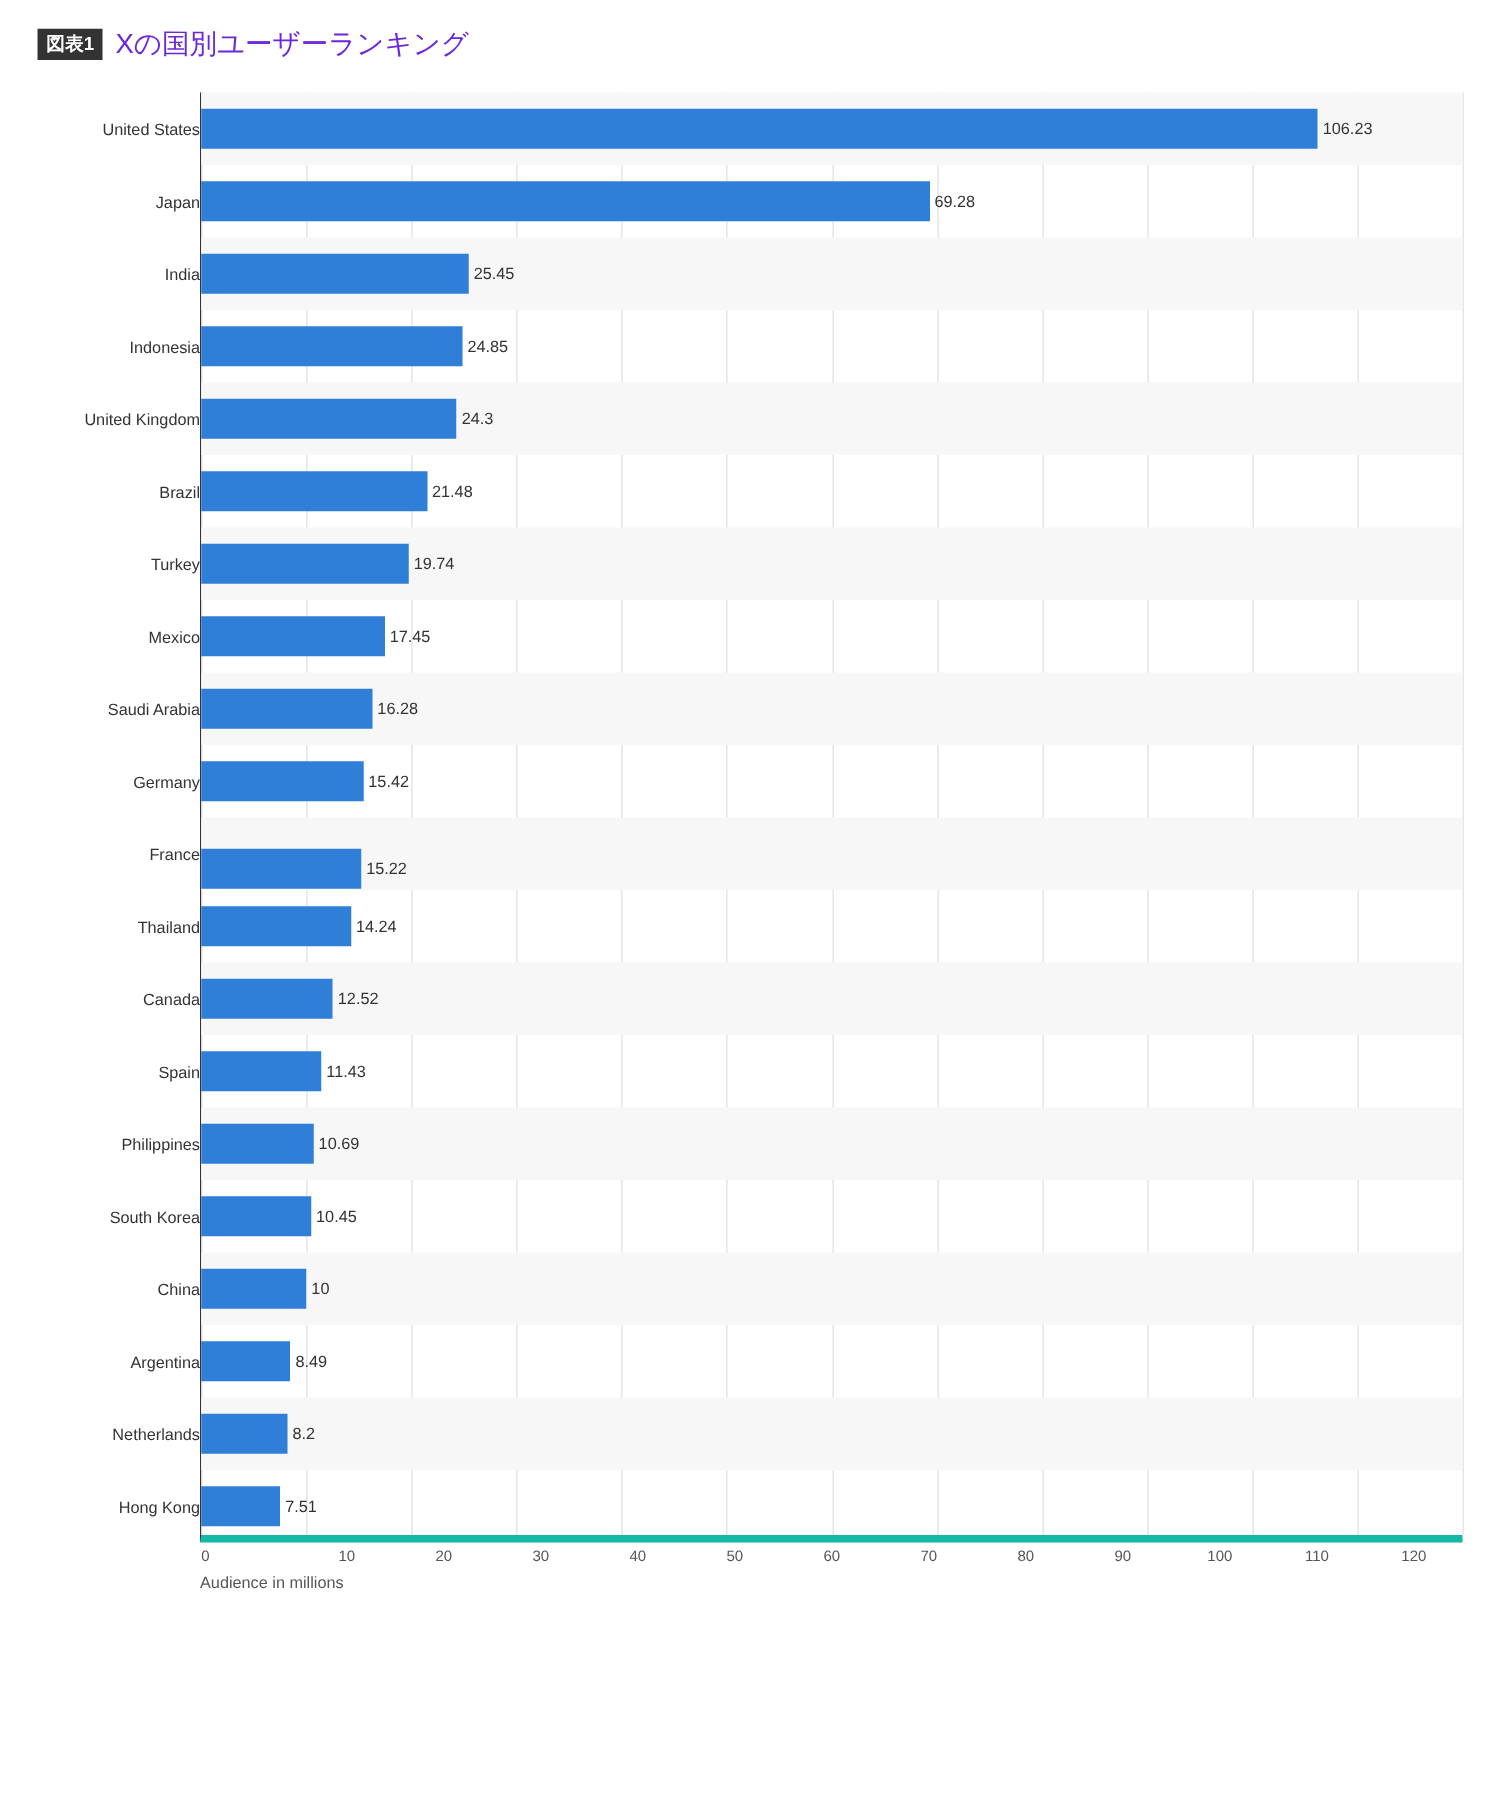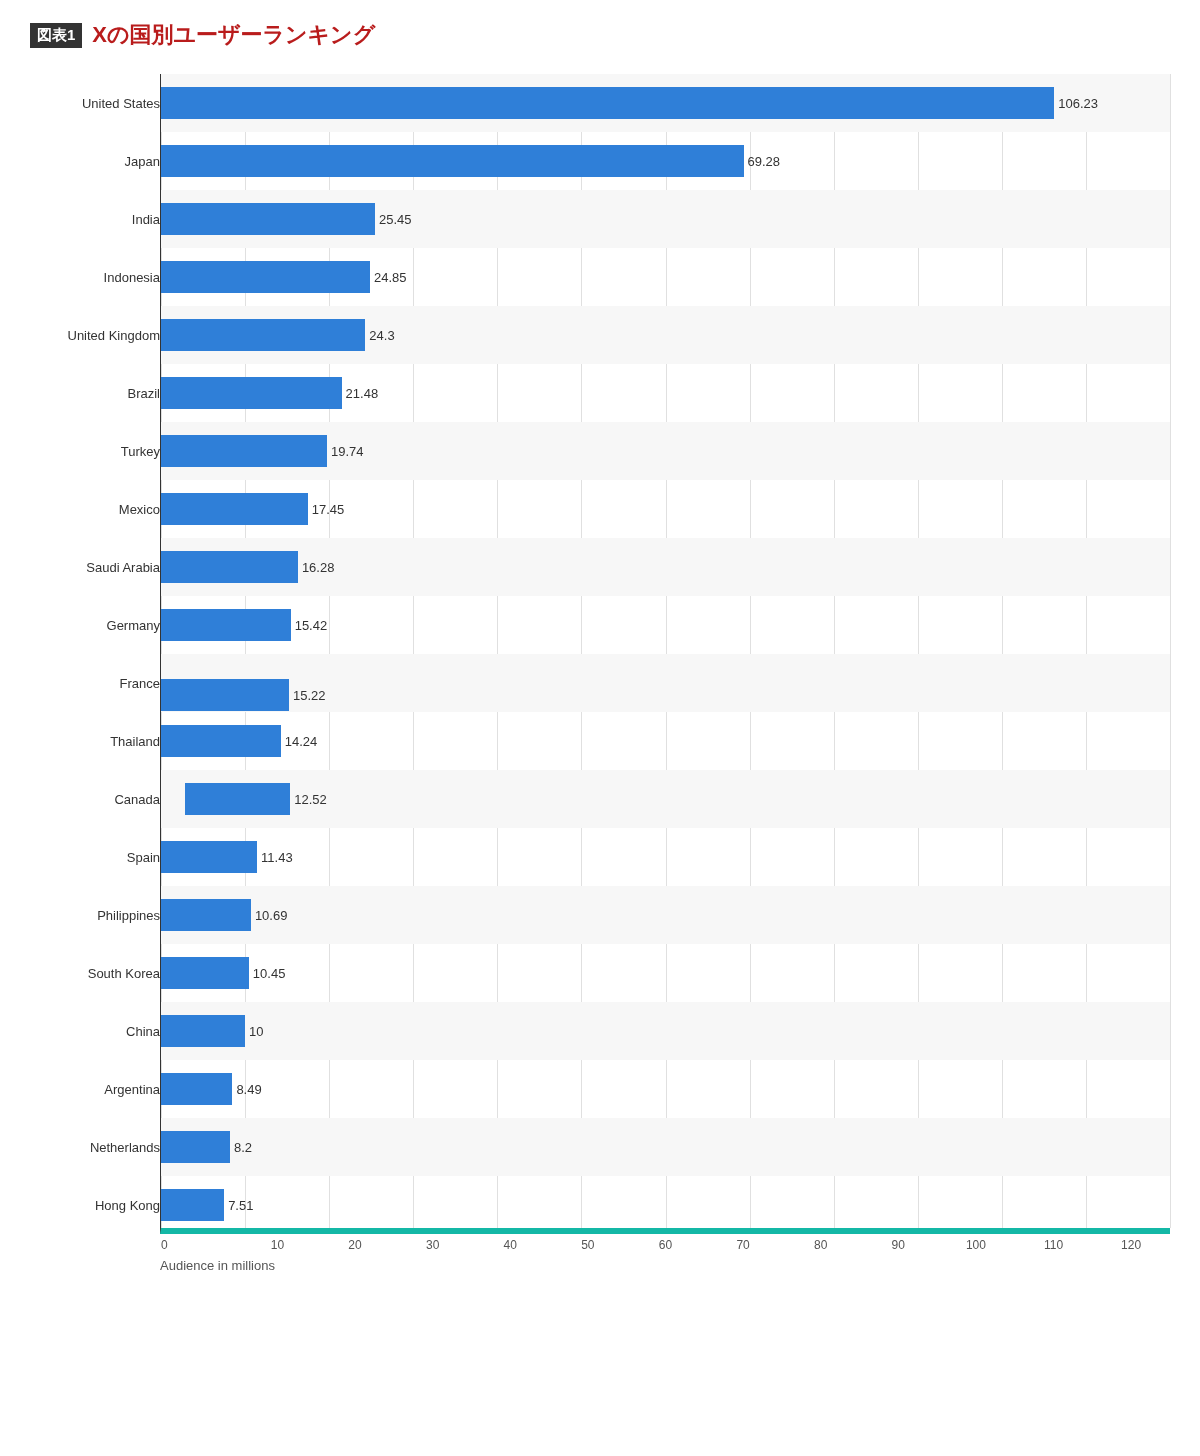--- a/index.html
+++ b/index.html
@@ -21,22 +21,22 @@
       color: #fff;
       font-size: 15px;
       font-weight: bold;
       padding: 3px 7px;
       margin-right: 10px;
       white-space: nowrap;
     }
 
     .chart-title {
       font-size: 22px;
-      font-weight: bold;
-      color: #b91c1c;
+      font-weight: normal;
+      color: #6d28d9;
     }
 
     .chart-area {
       display: flex;
       flex-direction: column;
       width: 100%;
     }
 
     .chart-body {
       display: flex;
@@ -239,21 +239,21 @@
           <div class="bar" style="width: 12.6833%; margin-top: 24px;">
             <span class="bar-label">15.22</span>
           </div>
         </div>
         <div class="bar-row">
           <div class="bar" style="width: 11.8667%;">
             <span class="bar-label">14.24</span>
           </div>
         </div>
         <div class="bar-row">
-          <div class="bar" style="width: 10.4333%; margin-left: 24px;">
+          <div class="bar" style="width: 10.4333%;">
             <span class="bar-label">12.52</span>
           </div>
         </div>
         <div class="bar-row">
           <div class="bar" style="width: 9.525%;">
             <span class="bar-label">11.43</span>
           </div>
         </div>
         <div class="bar-row">
           <div class="bar" style="width: 8.90833%;">

